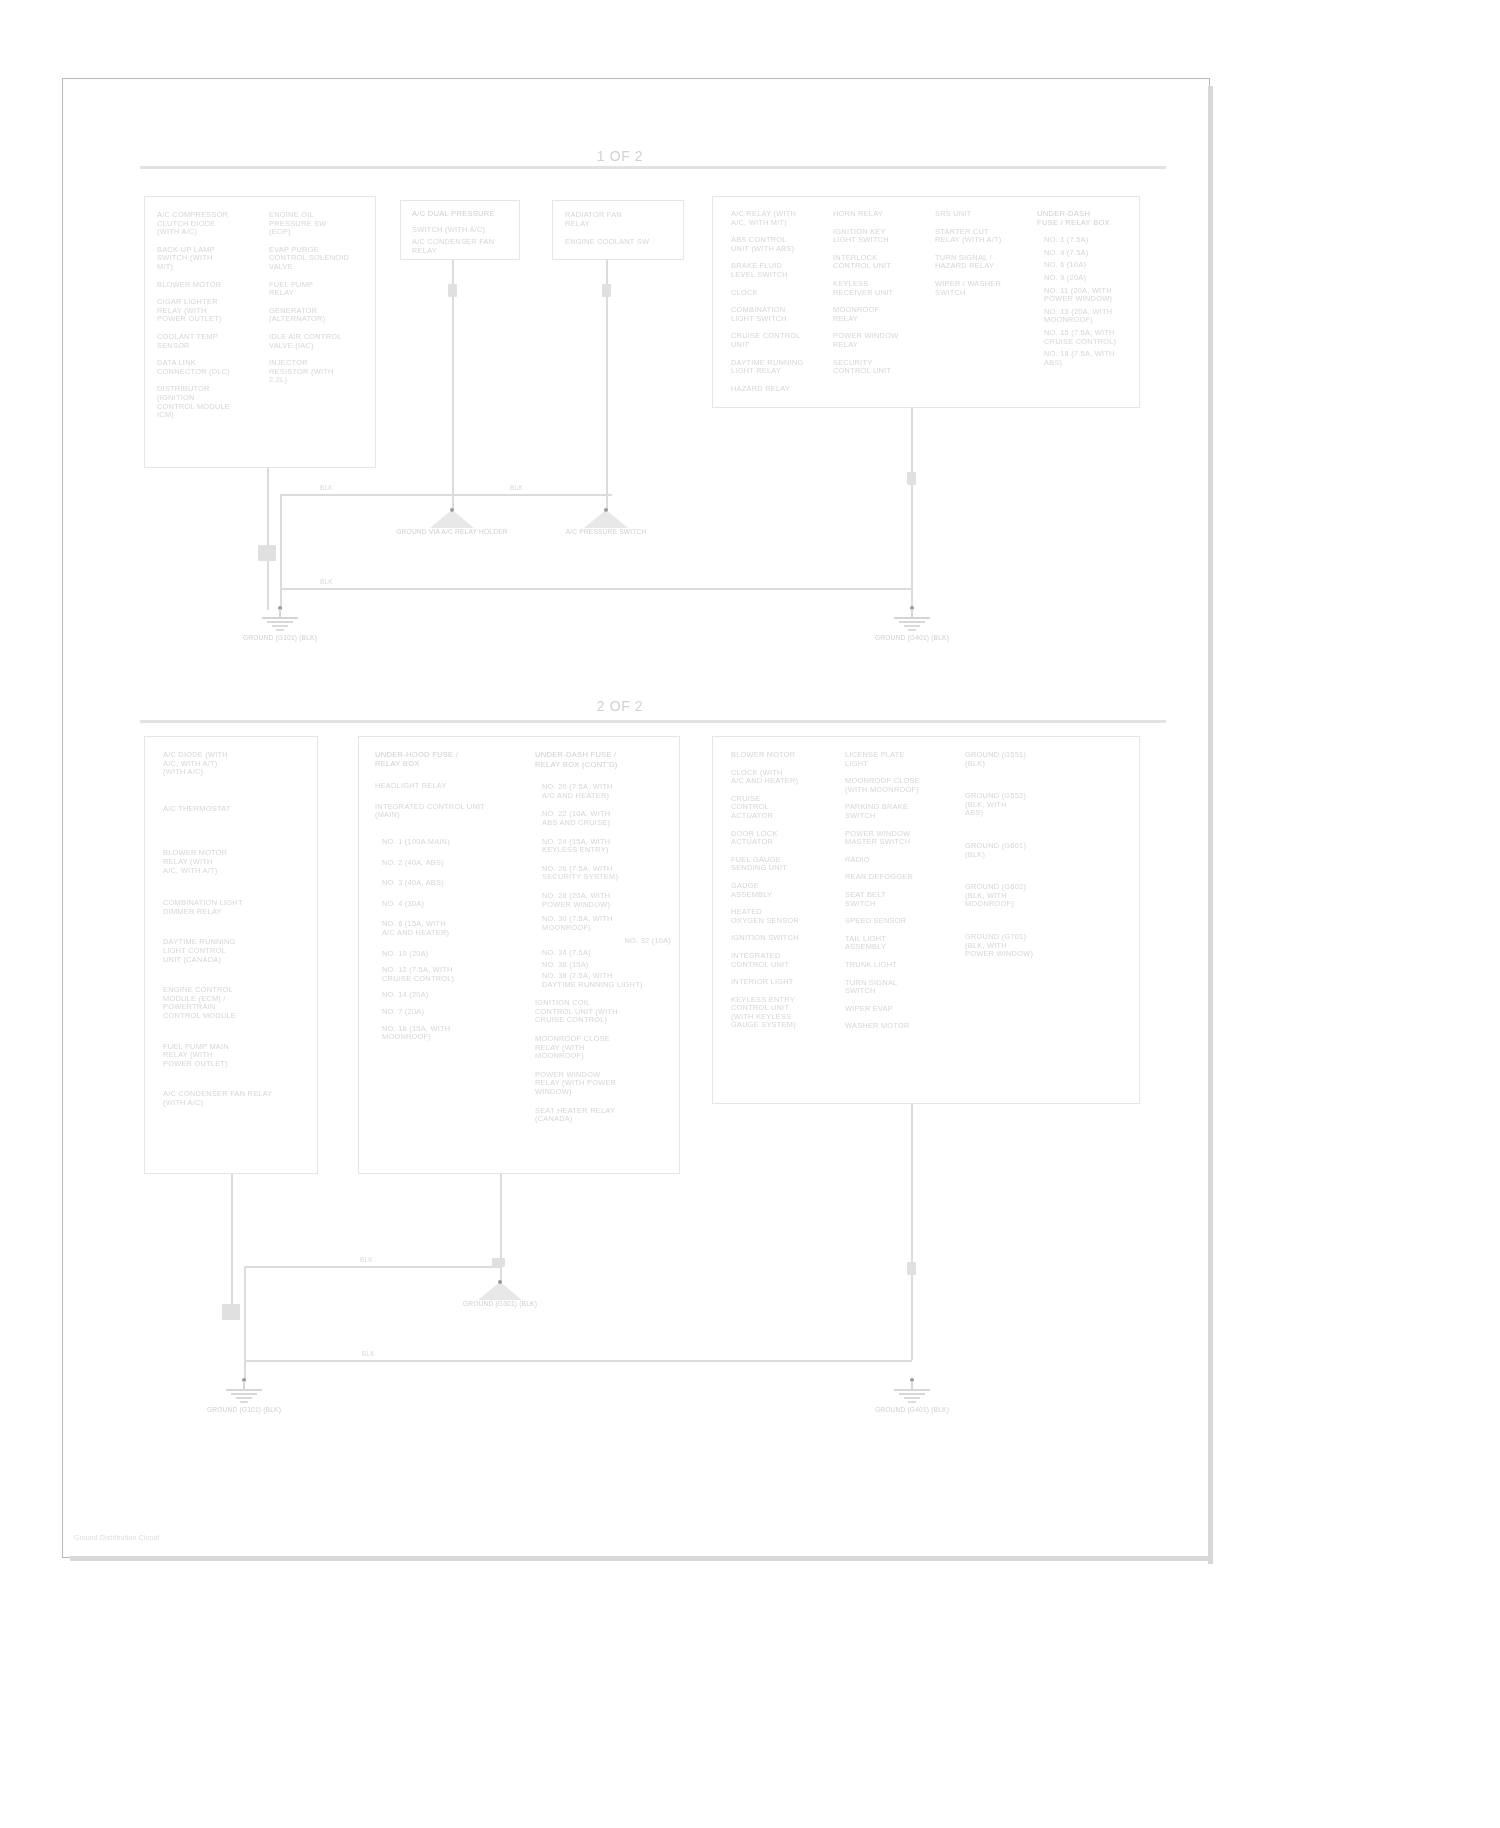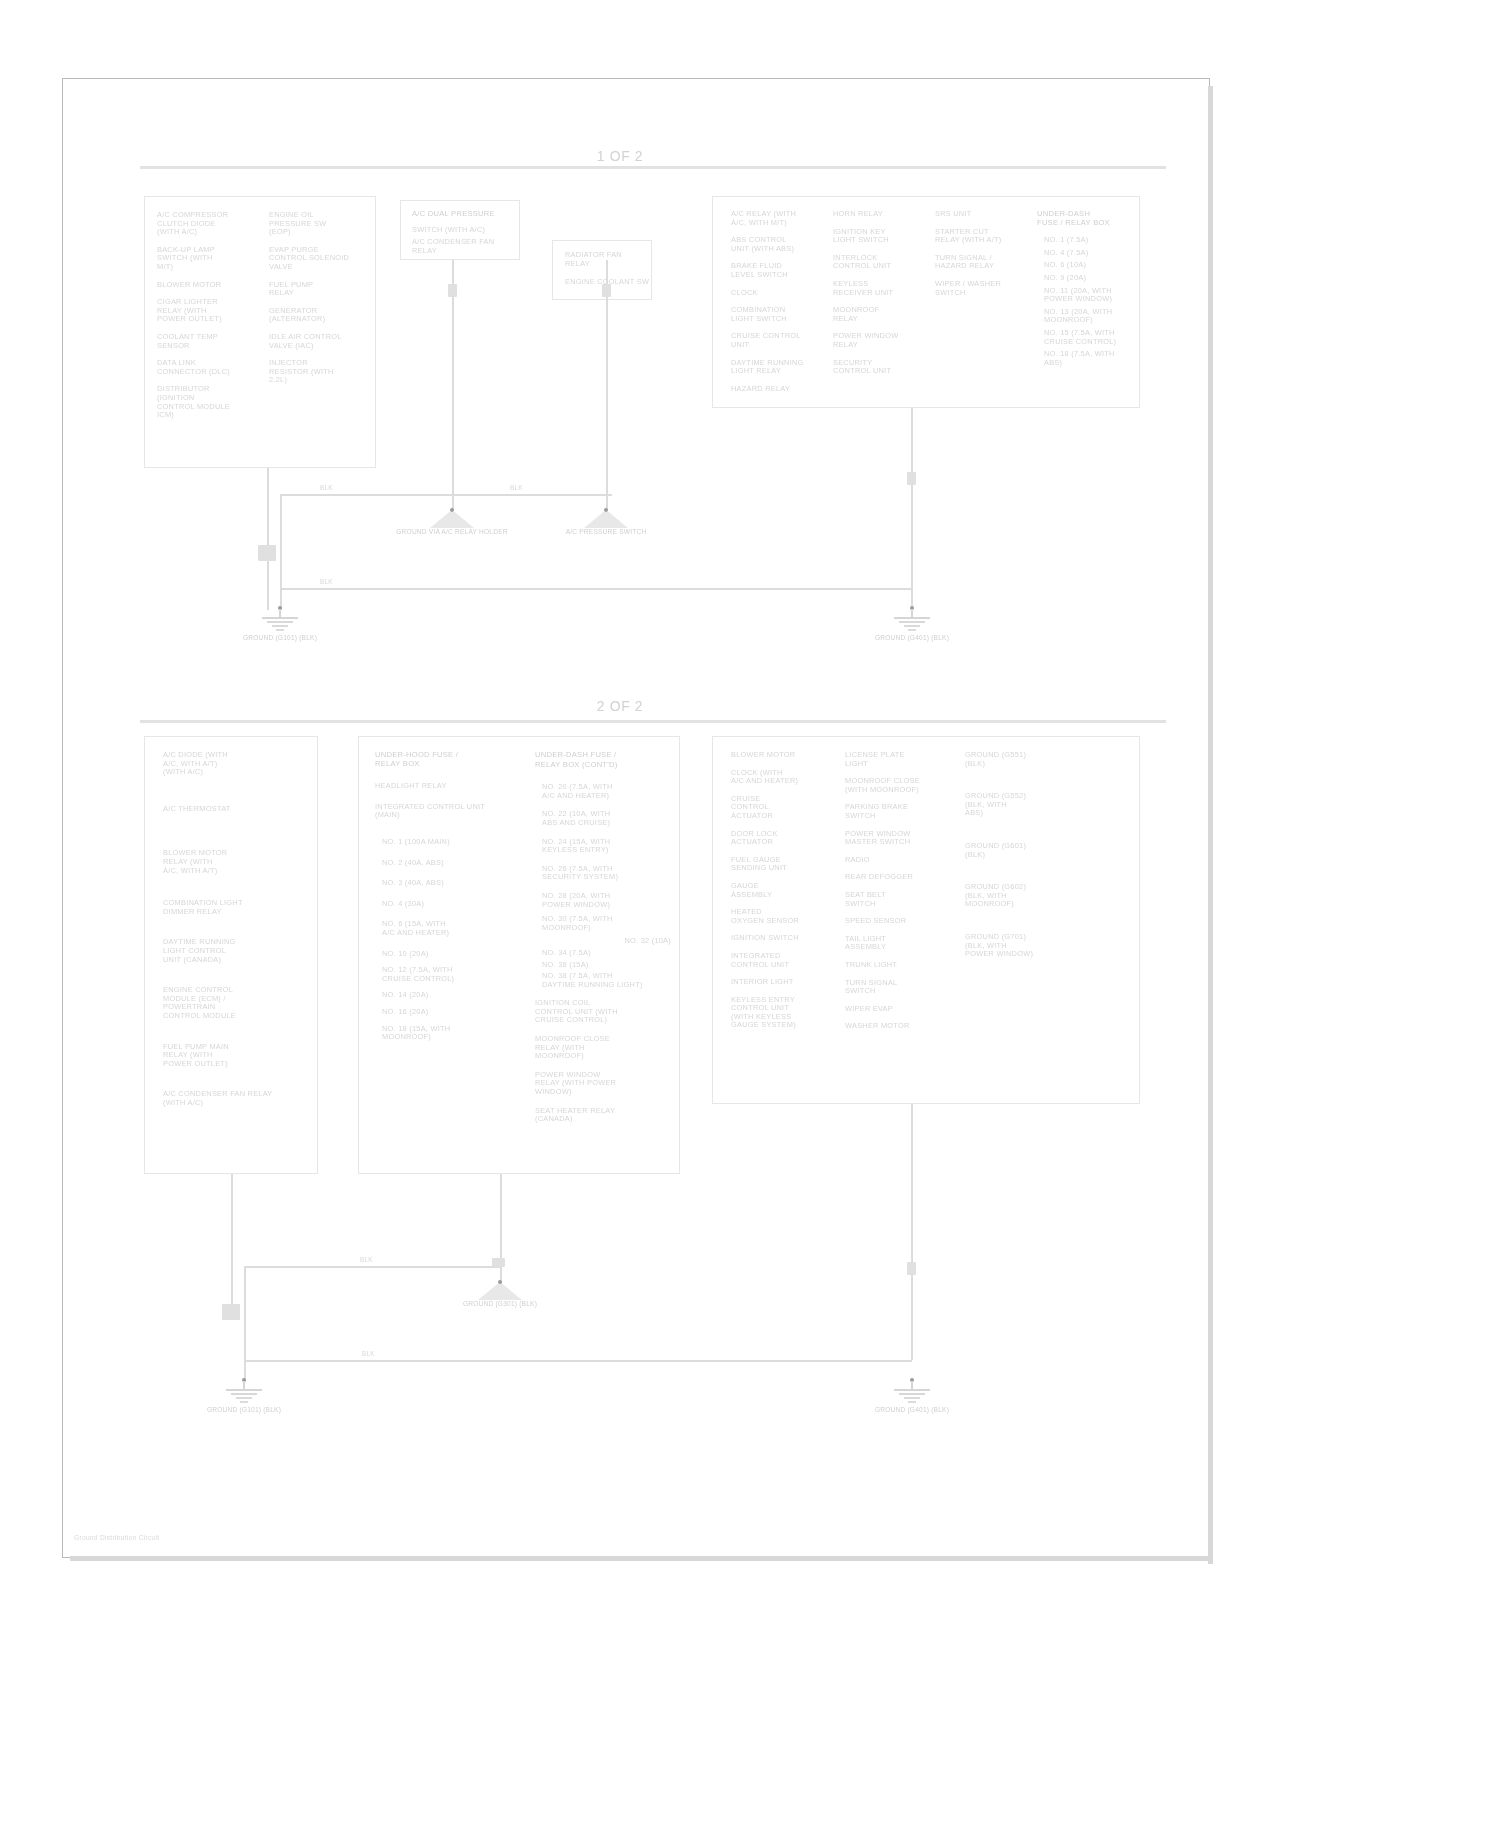--- a/index.html
+++ b/index.html
@@ -147,21 +147,21 @@
       <div class="grp" style="margin-bottom:4px;">
         <span class="ln">SWITCH (WITH A/C)</span>
       </div>
       <div class="grp">
         <span class="ln">A/C CONDENSER FAN</span>
         <span class="ln">RELAY</span>
       </div>
     </div>
   </div>
 
-  <div class="box" style="left:552px;top:200px;width:100px;height:60px;margin-top:40px;">
+  <div class="box" style="left:552px;top:200px;width:132px;height:60px;">
     <div class="col" style="left:12px;top:10px;width:104px;">
       <div class="grp" style="margin-bottom:10px;">
         <span class="ln">RADIATOR FAN</span>
         <span class="ln">RELAY</span>
       </div>
       <div class="grp">
         <span class="ln">ENGINE COOLANT SW</span>
       </div>
     </div>
   </div>
@@ -424,21 +424,21 @@
         <span class="ln ind">NO. 10 (20A)</span>
       </div>
       <div class="grp" style="margin-bottom:8px;">
         <span class="ln ind">NO. 12 (7.5A, WITH</span>
         <span class="ln ind">CRUISE CONTROL)</span>
       </div>
       <div class="grp" style="margin-bottom:8px;">
         <span class="ln ind">NO. 14 (20A)</span>
       </div>
       <div class="grp" style="margin-bottom:8px;">
-        <span class="ln ind">NO. 16 (20A)</span>
+        <span class="ln ind">NO. 7 (20A)</span>
       </div>
       <div class="grp">
         <span class="ln ind">NO. 18 (15A, WITH</span>
         <span class="ln ind">MOONROOF)</span>
       </div>
     </div>
 
     <div class="col" style="left:176px;top:14px;width:136px;">
       <div class="grp" style="margin-bottom:1px;">
         <span class="ln hd">UNDER-DASH FUSE /</span>

